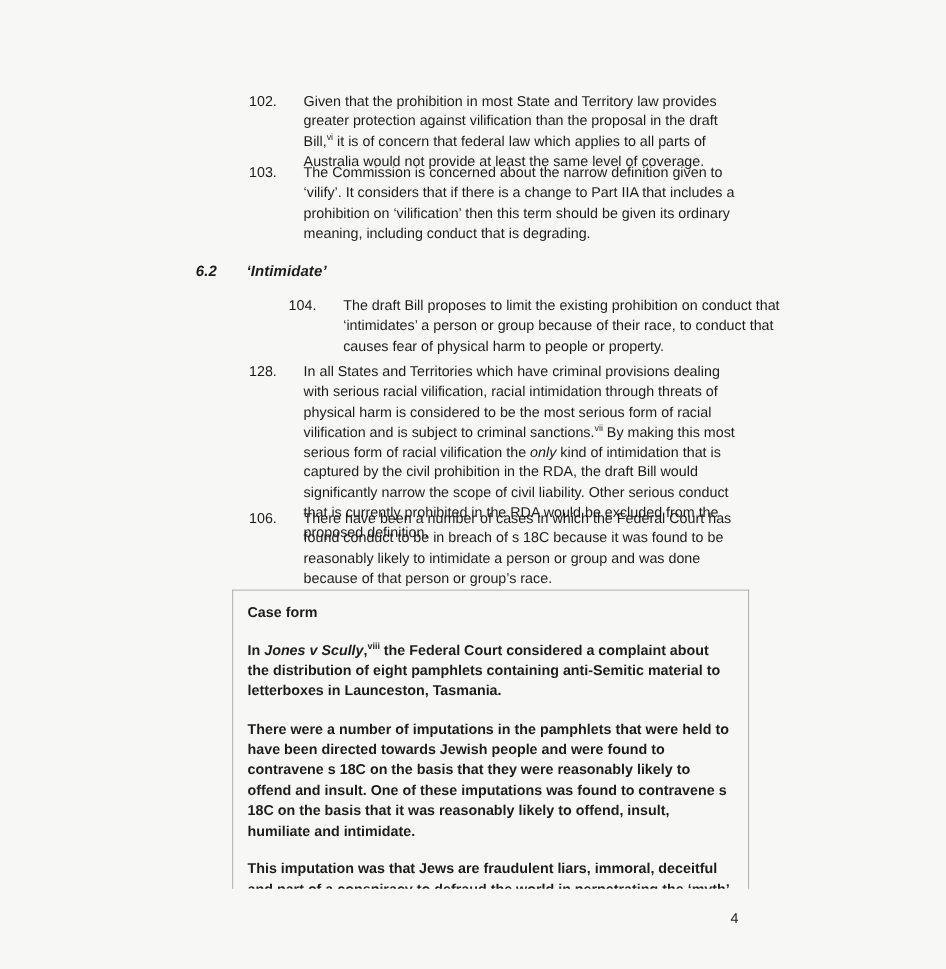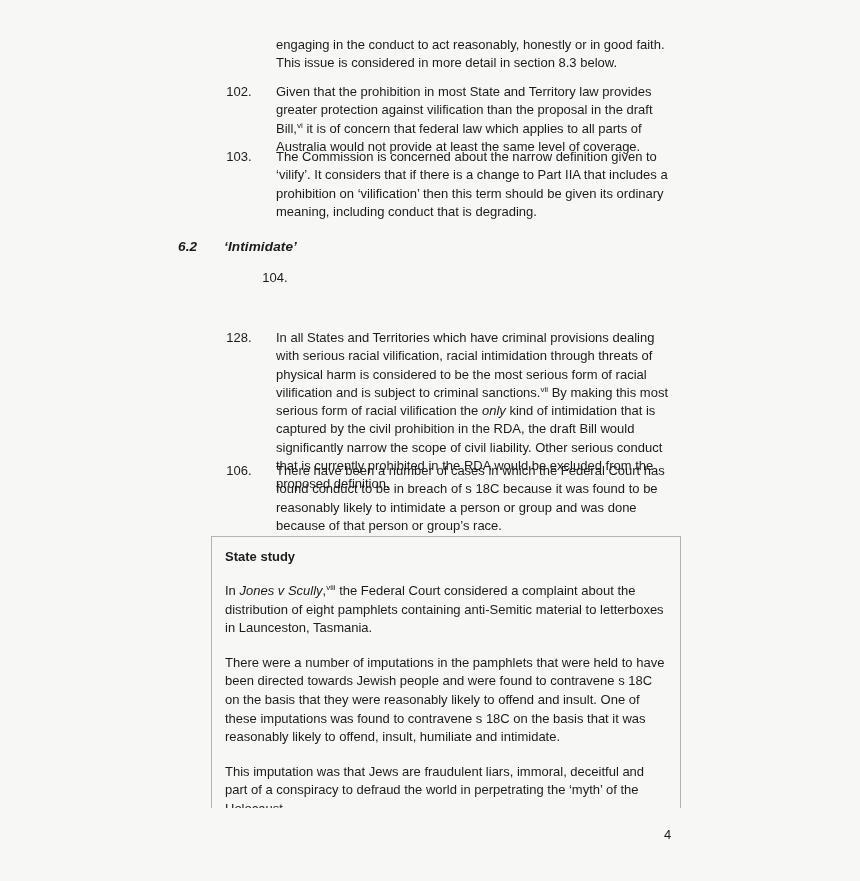--- a/index.html
+++ b/index.html
@@ -95,20 +95,21 @@
   .case-title {
     font-size: 13.0px;
     font-weight: bold;
     line-height: 18px;
     margin: 0 0 16px 0;
   }
   .case-p {
     font-size: 13.0px;
     line-height: 18.6px;
     margin: 0 0 16px 0;
+    font-weight: bold;
   }
   .case-p:last-child {
     margin-bottom: 0;
   }
 
   
   .page-number {
     position: absolute;
     left: 664px;
     top: 827px;
@@ -121,57 +122,53 @@
     font-size: 0.62em;
     vertical-align: super;
     line-height: 0;
   }
 </style>
 </head>
 <body>
 
 <div class="page">
 
-  <div class="cont-block">
-    <span>engaging in the conduct to act reasonably, honestly or in good faith.</span>
-    <br>
-    <span>This issue is considered in more detail in section 8.3 below.</span>
-  </div>
 
   <div class="para p102">
     <span class="num">102.</span>
     <span class="body"><span>Given that the prohibition in most State and Territory law provides greater protection against vilification than the proposal in the draft Bill,</span><sup>vi</sup><span> it is of concern that federal law which applies to all parts of Australia would not provide at least the same level of coverage.</span></span>
   </div>
 
   <div class="para p103">
     <span class="num">103.</span>
     <span class="body">The Commission is concerned about the narrow definition given to ‘vilify’.  It considers that if there is a change to Part IIA that includes a prohibition on ‘vilification’ then this term should be given its ordinary meaning, including conduct that is degrading.</span>
   </div>
 
   <div class="section-heading">
     <span class="sec-num">6.2</span><span>‘Intimidate’</span>
   </div>
 
   <div class="para p104">
     <span class="num">104.</span>
+    <span class="body">The draft Bill proposes to limit the existing prohibition on conduct that ‘intimidates’ a person or group because of their race, to conduct that causes fear of physical harm to people or property.</span>
   </div>
 
   <div class="para p105">
     <span class="num">128.</span>
     <span class="body"><span>In all States and Territories which have criminal provisions dealing with serious racial vilification, racial intimidation through threats of physical harm is considered to be the most serious form of racial vilification and is subject to criminal sanctions.</span><sup>vii</sup><span> By making this most serious form of racial vilification the </span><span class="it">only</span><span> kind of intimidation that is captured by the civil prohibition in the RDA, the draft Bill would significantly narrow the scope of civil liability. Other serious conduct that is currently prohibited in the RDA would be excluded from the proposed definition.</span></span>
   </div>
 
   <div class="para p106">
     <span class="num">106.</span>
     <span class="body">There have been a number of cases in which the Federal Court has found conduct to be in breach of s 18C because it was found to be reasonably likely to intimidate a person or group and was done because of that person or group’s race.</span>
   </div>
 
   <div class="case-box">
     <div class="case-inner">
-      <p class="case-title">State study</p>
+      <p class="case-title">Case form</p>
       <p class="case-p"><span>In </span><span class="it">Jones v Scully</span><span>,</span><sup>viii</sup><span> the Federal Court considered a complaint about the distribution of eight pamphlets containing anti-Semitic material to letterboxes in Launceston, Tasmania.</span></p>
       <p class="case-p">There were a number of imputations in the pamphlets that were held to have been directed towards Jewish people and were found to contravene s 18C on the basis that they were reasonably likely to offend and insult. One of these imputations was found to contravene s 18C on the basis that it was reasonably likely to offend, insult, humiliate and intimidate.</p>
       <p class="case-p">This imputation was that Jews are fraudulent liars, immoral, deceitful and part of a conspiracy to defraud the world in perpetrating the ‘myth’ of the Holocaust.</p>
 
     </div>
   </div>
 
   <div class="page-number">4</div>
 
 </div>

